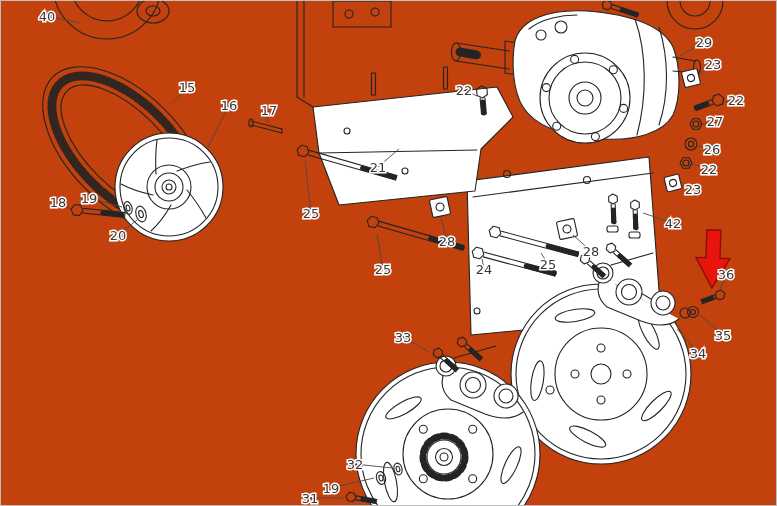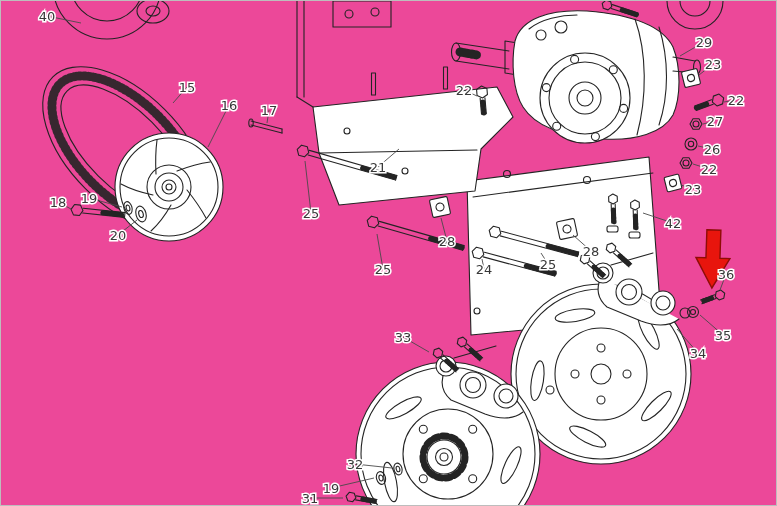--- a/index.html
+++ b/index.html
@@ -1,16 +1,16 @@
 <!DOCTYPE html>
 <html><head>
 <meta charset="utf-8">
 <style>
   html,body{margin:0;padding:0;background:#ffffff;}
-  .stage{position:relative;width:777px;height:506px;background:#ec4899;
+  .stage{position:relative;width:777px;height:506px;background:#c2410c;
          border:1px solid #bdbdbd;box-sizing:border-box;overflow:hidden;}
   svg{display:block;}
   .thr{stroke-width:5;stroke-dasharray:1.3 2.2;}
   .spl{stroke-width:9;stroke-dasharray:1.5 2.3;}
   .teeth{stroke-width:9;stroke-dasharray:1.8 3;opacity:.9;}
   .gteeth{stroke-width:7;stroke-dasharray:4.6 4.2;}
   .arrow{stroke:#8d0d06;stroke-width:1.4;stroke-linejoin:miter;}
   line.leader{stroke:#4a4a4a;stroke-width:0.9;}
   text.lbl{font-family:"DejaVu Sans","Liberation Sans",sans-serif;font-size:13px;
            fill:#383838;stroke:#ffffff;stroke-width:3px;paint-order:stroke;

